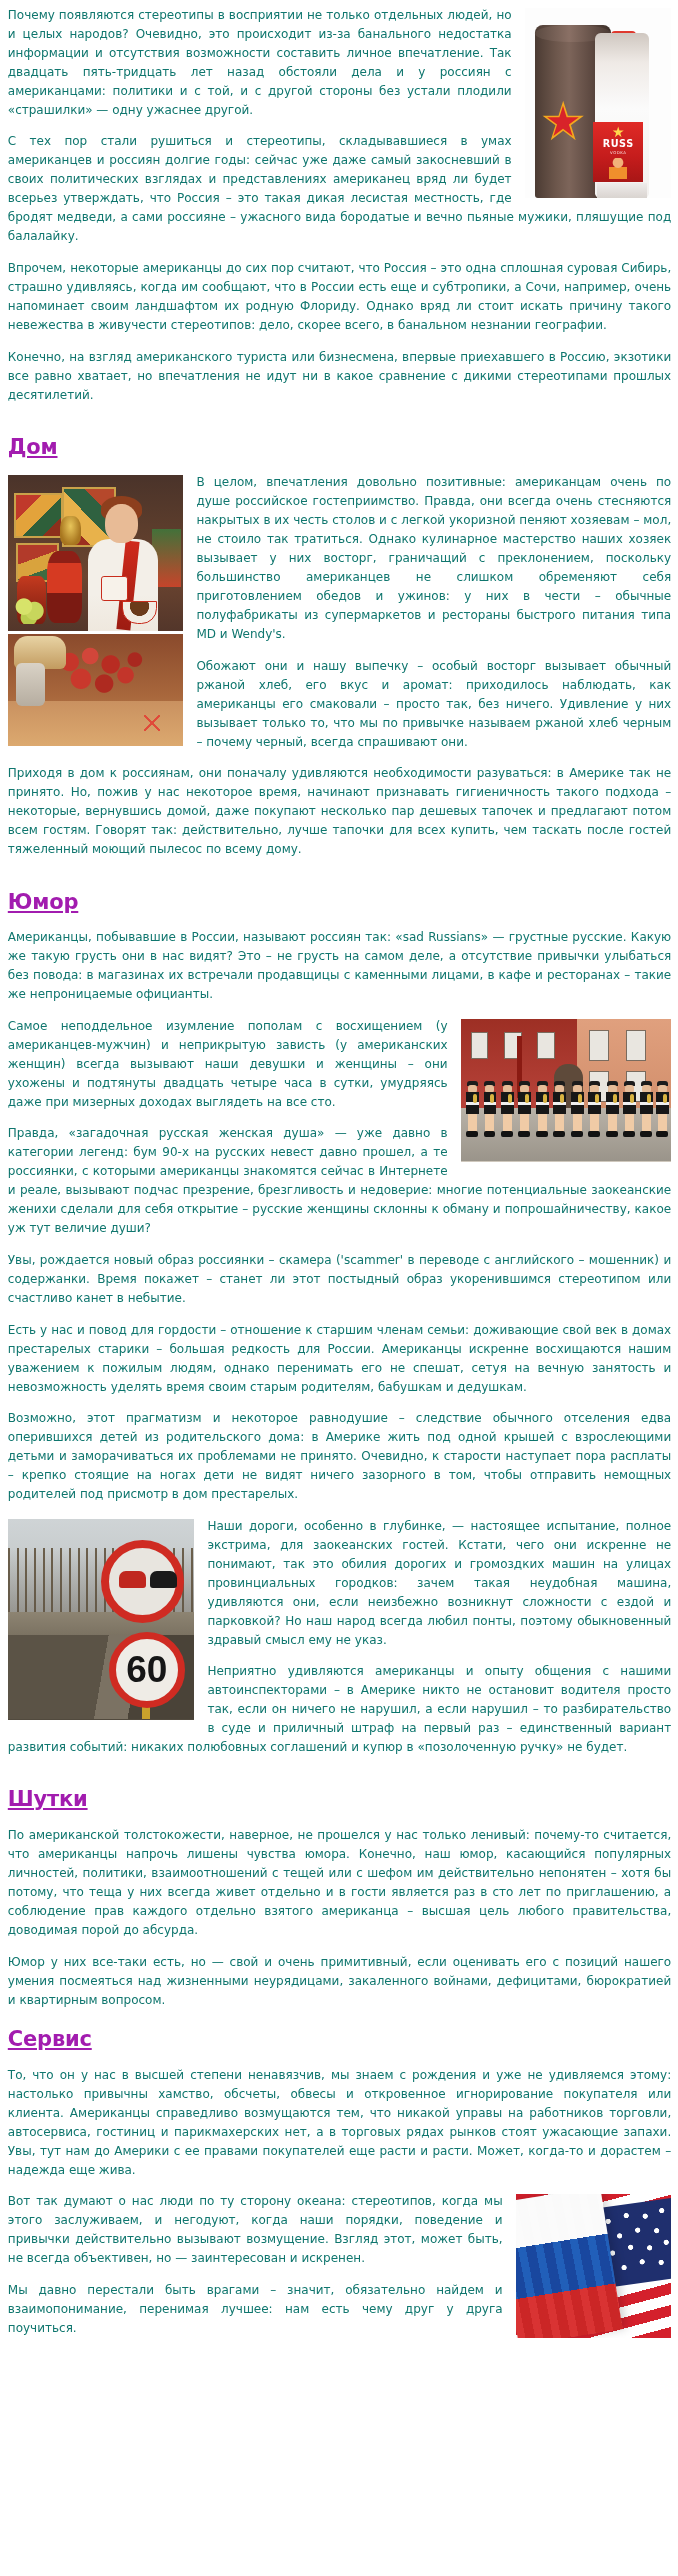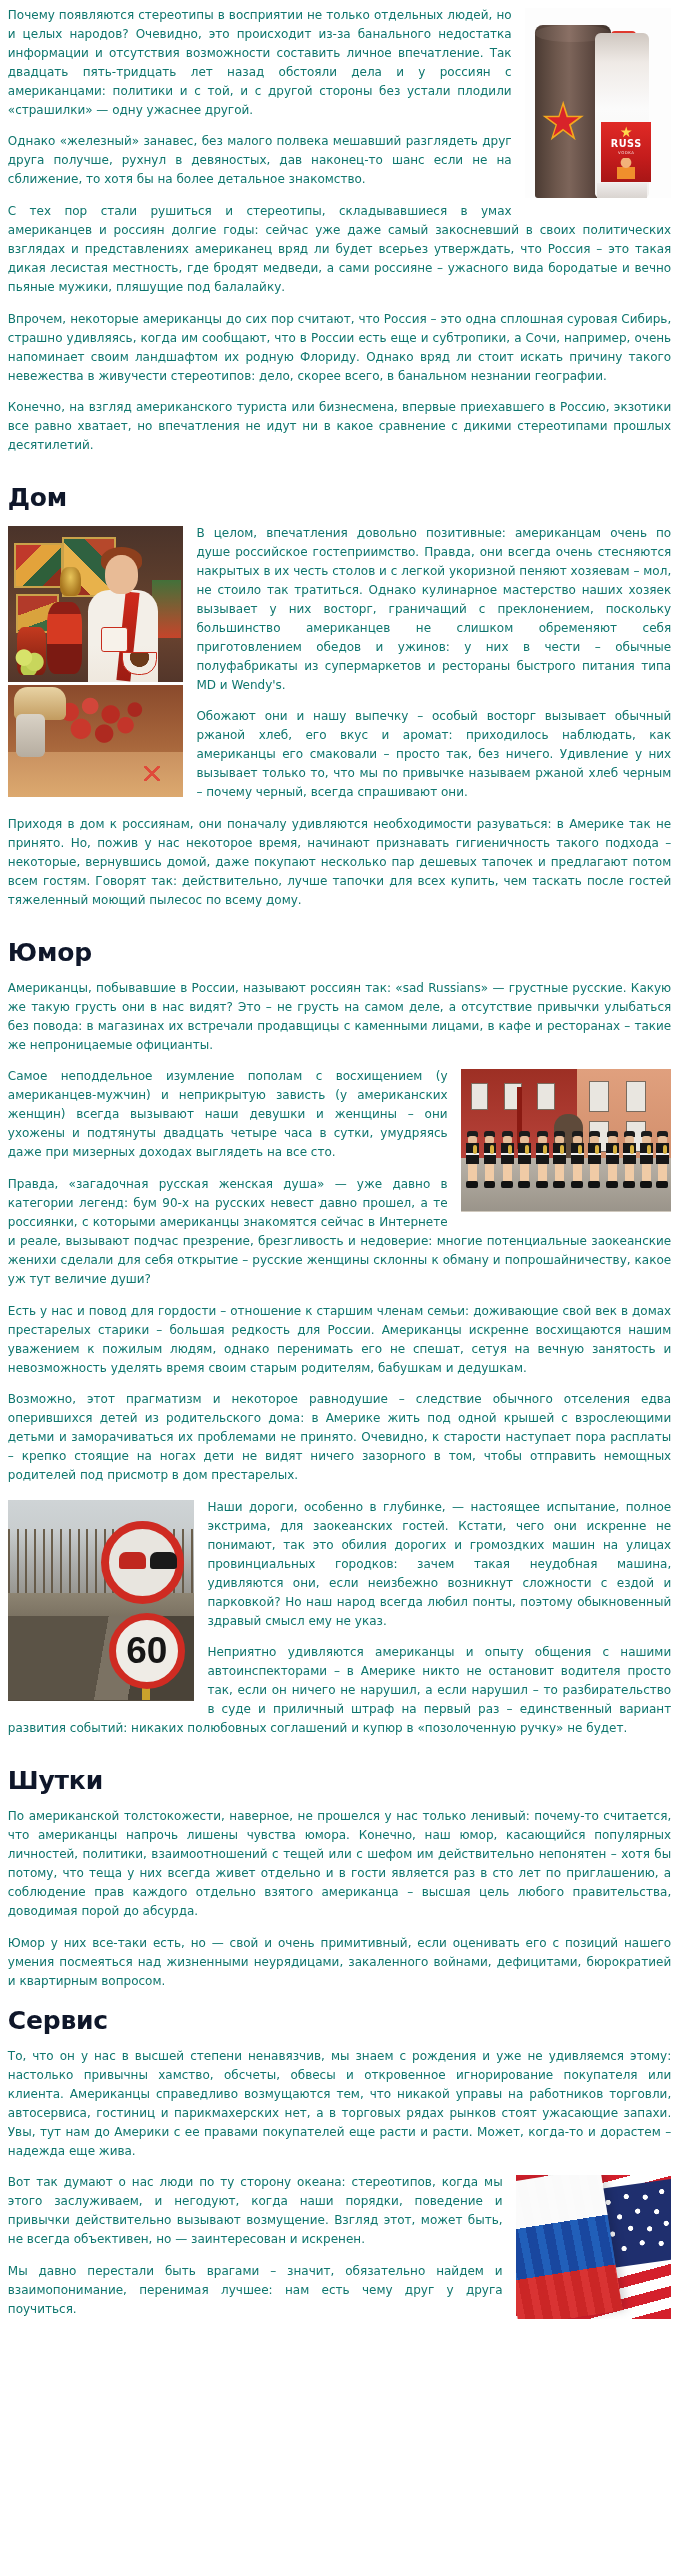--- a/index.html
+++ b/index.html
@@ -21,26 +21,27 @@
   p {
     margin: 0 0 12.6px 0;
     font-size: 12px;
     line-height: 19px;
     text-align: justify;
     text-justify: inter-word;
     color: #0f766e;
     hyphens: none;
   }
   h2 {
-    font-size: 25px;
+    font-size: 21px;
     line-height: 25px;
     font-weight: bold;
-    color: #0f172a;
+    color: #a21caf;
     margin: 17.5px 0 13.6px 0;
     letter-spacing: -0.2px;
+    text-decoration: underline;
   }
   .clearfix::after { content: ""; display: block; clear: both; }
 
   
   .img-right {
     float: right;
     margin: 1.9px 0 5.8px 13.6px;
   }
   .img-left {
     float: left;
@@ -84,21 +85,21 @@
     position:absolute; left:89px; top:25px; width:19.4px; height:43px;
     background: linear-gradient(to bottom,#b9ada5,#d9d2cc);
     border-radius:3.9px;
   }
   .bottle-cap{
     position:absolute; left:86px; top:23px; width:25px; height:15.5px;
     background: linear-gradient(to bottom,#e23b30,#b3201a);
     border-radius:3.9px 3.9px 1.9px 1.9px;
   }
   .bottle-label{
-    position:absolute; left:76px; top:114px; width:50px; height:60px;
+    position:absolute; left:68px; top:114px; width:50px; height:60px;
     background: linear-gradient(to bottom,#e02a26 0%,#c41c1c 60%,#a81616 100%);
     color:#fff; text-align:center; overflow:hidden;
   }
   .label-star{
     margin:4.8px auto 1px; width:11.6px; height:11.6px; background:#ffd84d;
     clip-path: polygon(50% 0%,61% 35%,98% 35%,68% 57%,79% 92%,50% 70%,21% 92%,32% 57%,2% 35%,39% 35%);
   }
   .label-word{ font-size:9.7px; font-weight:bold; letter-spacing:0.5px; line-height:10.7px;}
   .label-sub{ font-size:3.9px; letter-spacing:0.5px; opacity:.85;}
   .label-fig{
@@ -312,21 +313,20 @@
           <div class="label-star"></div>
           <div class="label-word">RUSS</div>
           <div class="label-sub">VODKA</div>
           <div class="label-fig"></div>
         </div>
         <div class="bottle-bottom"></div>
       </div>
     </div>
 
     <p>Почему появляются стереотипы в восприятии не только отдельных людей, но и целых народов? Очевидно, это происходит из-за банального недостатка информации и отсутствия возможности составить личное впечатление. Так двадцать пять-тридцать лет назад обстояли дела и у россиян с американцами: политики и с той, и с другой стороны без устали плодили «страшилки» — одну ужаснее другой.</p>
-    <p>Однако «железный» занавес, без малого полвека мешавший разглядеть друг друга получше, рухнул в девяностых, дав наконец-то шанс если не на сближение, то хотя бы на более детальное знакомство.</p>
     <p>С тех пор стали рушиться и стереотипы, складывавшиеся в умах американцев и россиян долгие годы: сейчас уже даже самый закосневший в своих политических взглядах и представлениях американец вряд ли будет всерьез утверждать, что Россия – это такая дикая лесистая местность, где бродят медведи, а сами россияне – ужасного вида бородатые и вечно пьяные мужики, пляшущие под балалайку.</p>
     <p>Впрочем, некоторые американцы до сих пор считают, что Россия – это одна сплошная суровая Сибирь, страшно удивляясь, когда им сообщают, что в России есть еще и субтропики, а Сочи, например, очень напоминает своим ландшафтом их родную Флориду. Однако вряд ли стоит искать причину такого невежества в живучести стереотипов: дело, скорее всего, в банальном незнании географии.</p>
     <p>Конечно, на взгляд американского туриста или бизнесмена, впервые приехавшего в Россию, экзотики все равно хватает, но впечатления не идут ни в какое сравнение с дикими стереотипами прошлых десятилетий.</p>
   </div>
 
   <h2>Дом</h2>
 
   <div class="clearfix">
     <div class="img-left">
       <div class="fig fig-home">
@@ -491,20 +491,21 @@
               <div class="boot"></div>
             </div>
         </div>
       </div>
     </div>
 
     <p>Самое неподдельное изумление пополам с восхищением (у американцев-мужчин) и неприкрытую зависть (у американских женщин) всегда вызывают наши девушки и женщины – они ухожены и подтянуты двадцать четыре часа в сутки, умудряясь даже при мизерных доходах выглядеть на все сто.</p>
     <p>Правда, «загадочная русская женская душа» — уже давно в категории легенд: бум 90-х на русских невест давно прошел, а те россиянки, с которыми американцы знакомятся сейчас в Интернете и реале, вызывают подчас презрение, брезгливость и недоверие: многие потенциальные заокеанские женихи сделали для себя открытие – русские женщины склонны к обману и попрошайничеству, какое уж тут величие души?</p>
   </div>
 
+  <p>Увы, рождается новый образ россиянки – скамера ('scammer' в переводе с английского – мошенник) и содержанки. Время покажет – станет ли этот постыдный образ укоренившимся стереотипом или счастливо канет в небытие.</p>
   <p>Есть у нас и повод для гордости – отношение к старшим членам семьи: доживающие свой век в домах престарелых старики – большая редкость для России. Американцы искренне восхищаются нашим уважением к пожилым людям, однако перенимать его не спешат, сетуя на вечную занятость и невозможность уделять время своим старым родителям, бабушкам и дедушкам.</p>
   <p>Возможно, этот прагматизм и некоторое равнодушие – следствие обычного отселения едва оперившихся детей из родительского дома: в Америке жить под одной крышей с взрослеющими детьми и заморачиваться их проблемами не принято. Очевидно, к старости наступает пора расплаты – крепко стоящие на ногах дети не видят ничего зазорного в том, чтобы отправить немощных родителей под присмотр в дом престарелых.</p>
 
 
   <div class="clearfix">
     <div class="img-left">
       <div class="fig fig-road">
         <div class="road-sky"></div>
         <div class="road-trees"></div>
         <div class="road-ground"></div>

